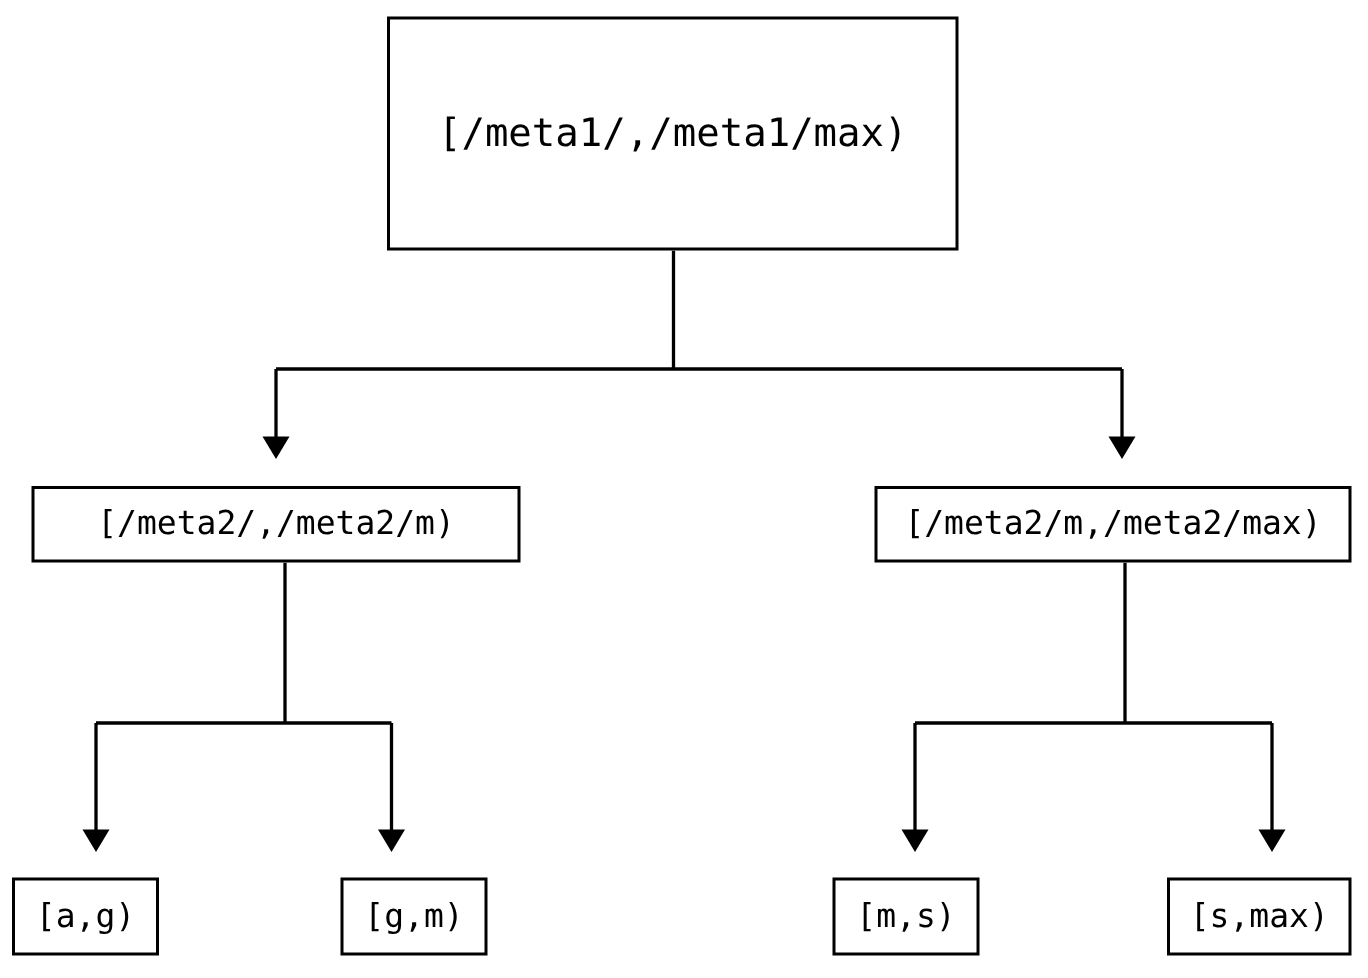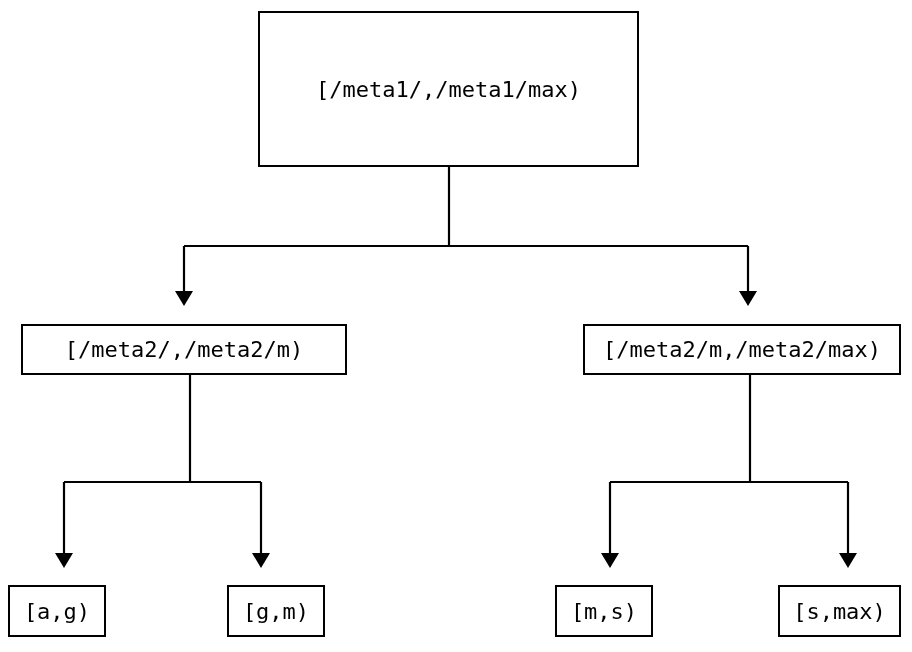--- a/index.html
+++ b/index.html
@@ -23,21 +23,21 @@
     display: flex;
     align-items: center;
     justify-content: center;
     color: #000000;
     white-space: pre;
   }
   .node-label {
     display: block;
     letter-spacing: 0px;
   }
-  .node.root { font-size: 22px; }
+  .node.root { font-size: 26px; }
   .node.mid  { font-size: 22px; }
   .node.leaf { font-size: 22px; }
 
   .edge-svg {
     position: absolute;
     left: 0;
     top: 0;
     width: 912px;
     height: 652px;
     pointer-events: none;

